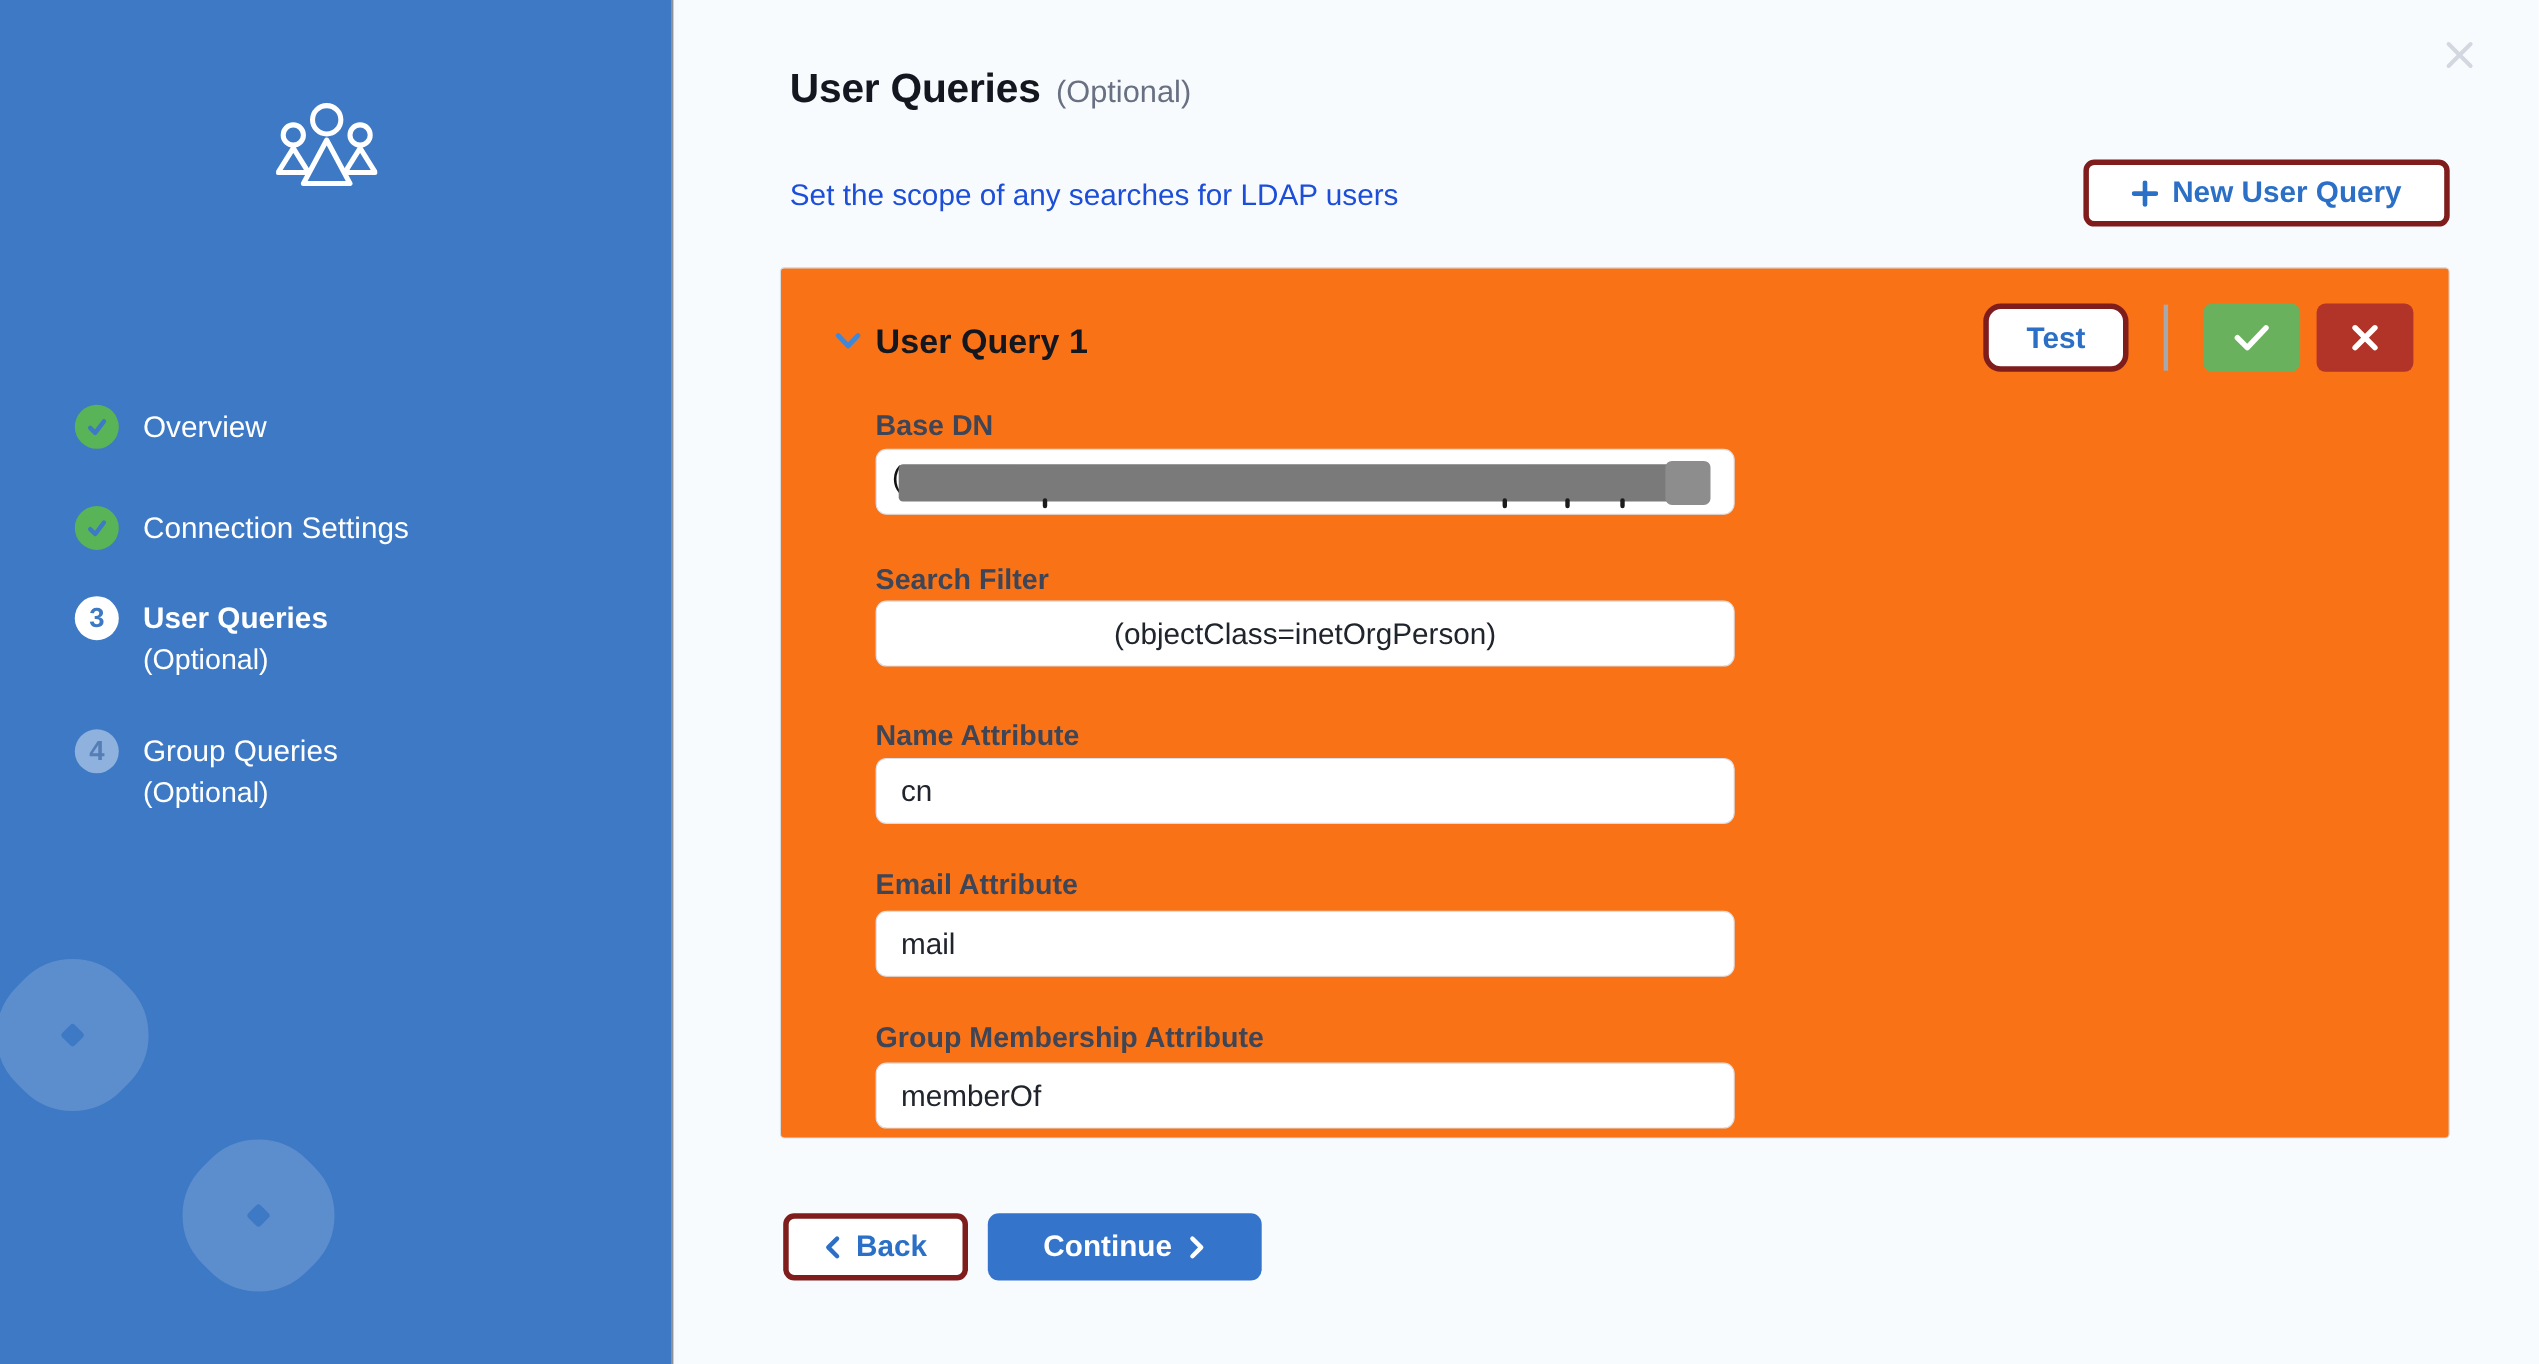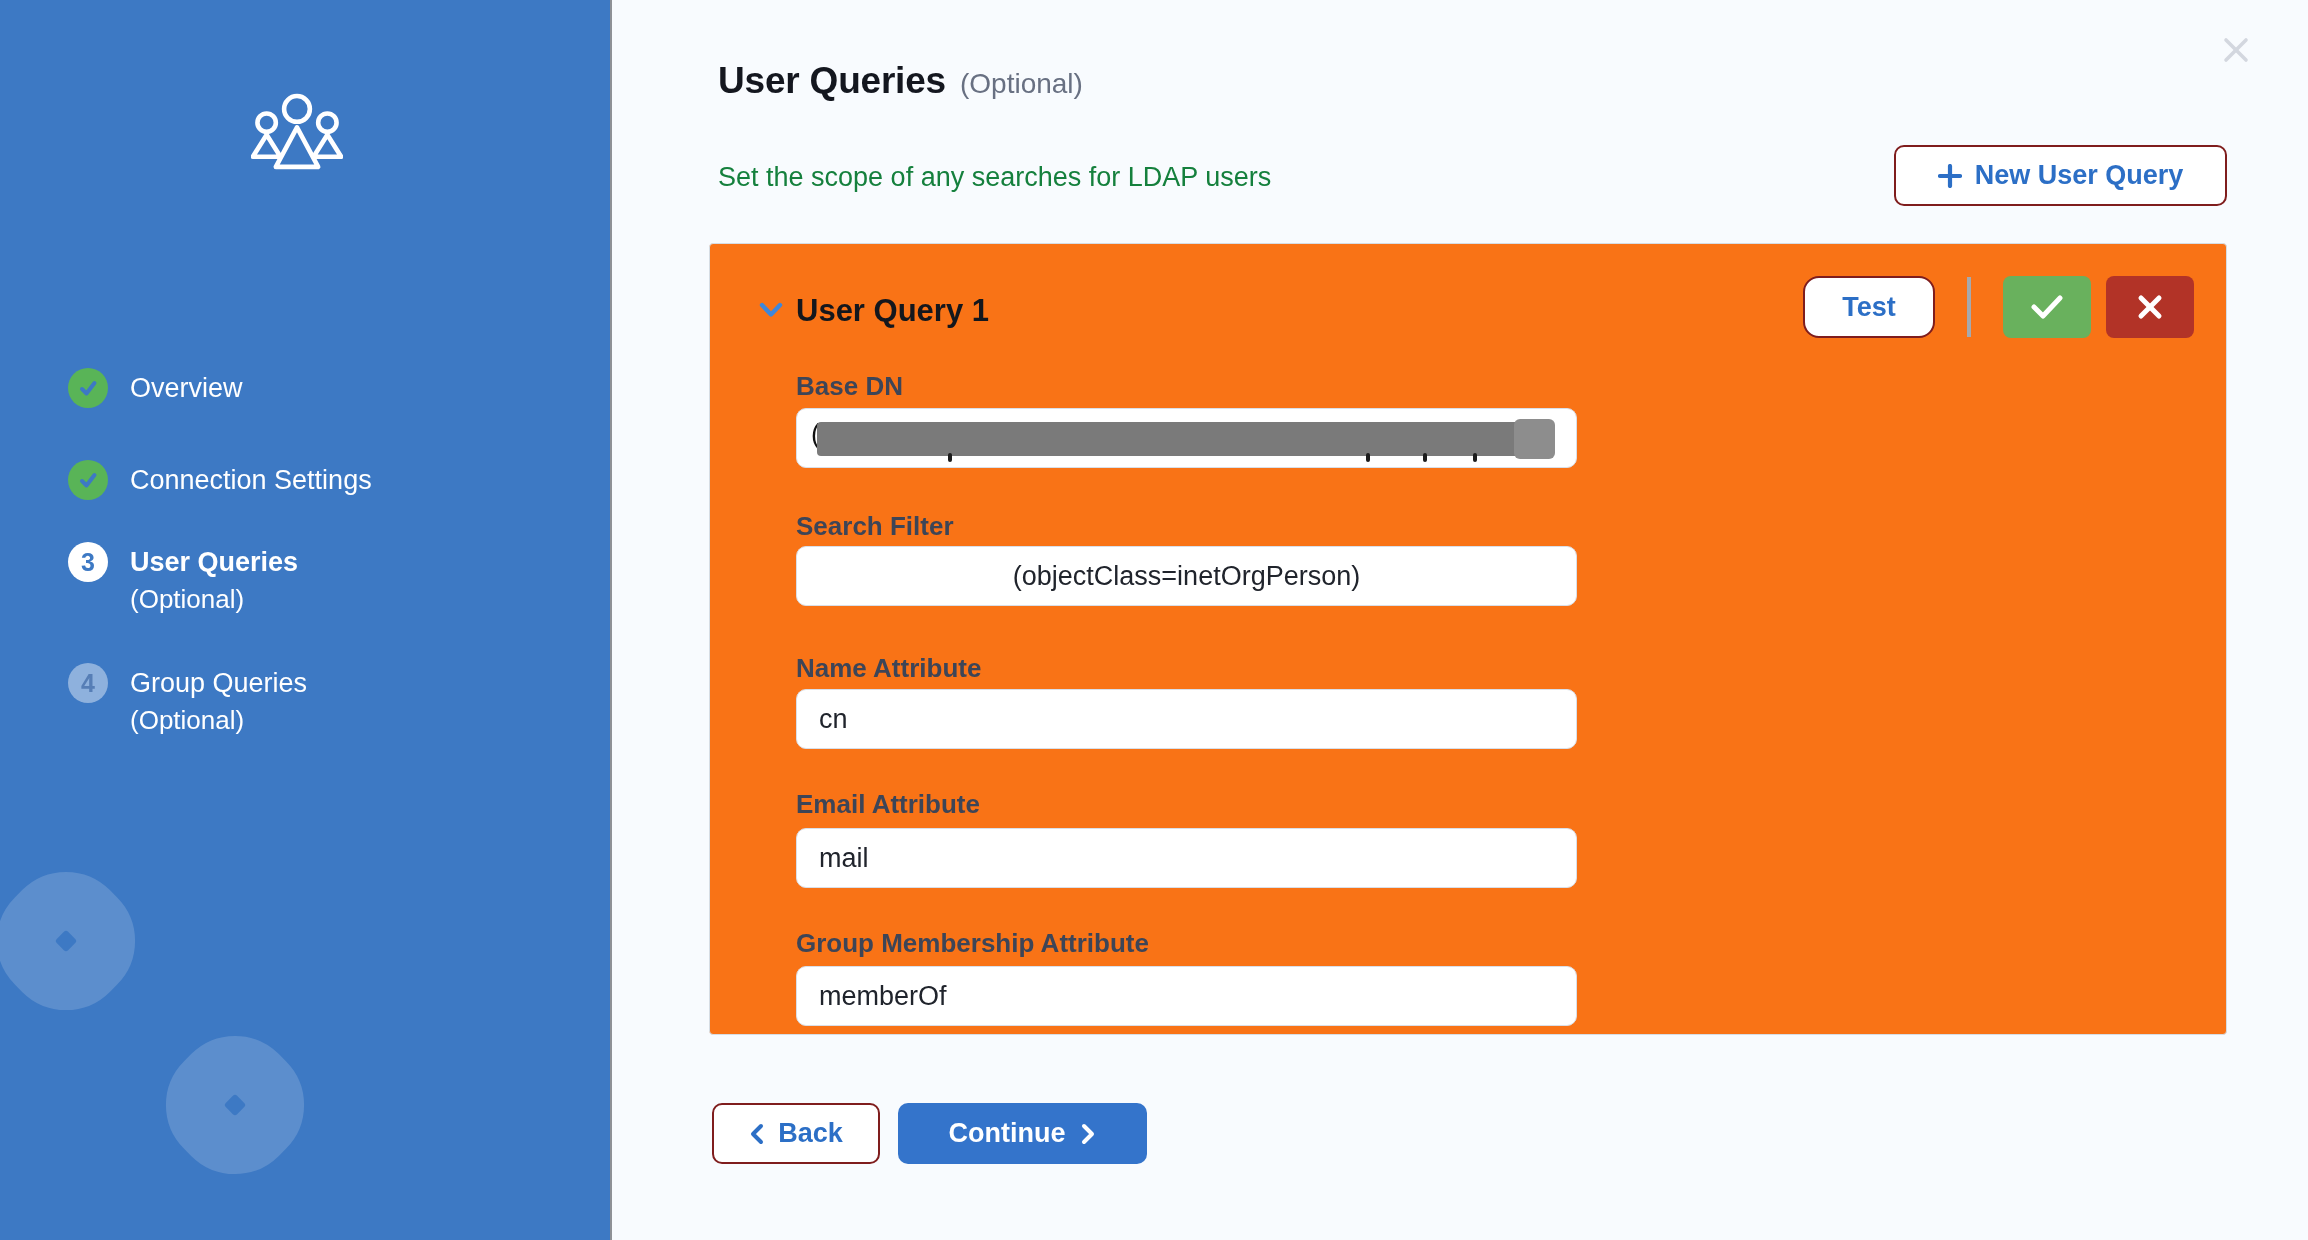--- a/index.html
+++ b/index.html
@@ -35,25 +35,25 @@
   .step-label.bold { font-weight:bold; }
   .step-sublabel { color:#ffffff; font-size:26px; line-height:34px; }
 
   
   .main { position:absolute; left:614px; top:0; width:1694px; height:1240px; }
   .close-btn { position:absolute; left:1608px; top:36px; width:28px; height:28px; cursor:pointer; }
 
   .title-row { position:absolute; left:104px; top:60px; display:flex; align-items:baseline; }
   .page-title { font-size:37px; font-weight:bold; color:#14171f; letter-spacing:-0.2px; }
   .page-title-suffix { font-size:28px; color:#687082; margin-left:14px; }
-  .page-subtitle { position:absolute; left:104px; top:162px; font-size:27px; color:#15803d; }
+  .page-subtitle { position:absolute; left:104px; top:162px; font-size:27px; color:#1d4ed8; }
 
   .btn { display:flex; align-items:center; justify-content:center; cursor:pointer; }
   .btn-outline {
-    background:#ffffff; border:2px solid #7f1d1d; border-radius:10px;
+    background:#ffffff; border:5px solid #7f1d1d; border-radius:10px;
     color:#2c6fc6; font-weight:bold; font-size:27px;
   }
   .new-query-btn { position:absolute; left:1280px; top:145px; width:333px; height:61px; gap:13px; }
   .new-query-btn svg { display:block; }
 
   .panel {
     position:absolute; left:95px; top:243px; width:1518px; height:792px;
     background:#f97316; border:1.5px solid #d6dde4; border-radius:4px;
   }
   .panel-chevron { position:absolute; left:48px; top:57px; width:26px; height:18px; cursor:pointer; }

